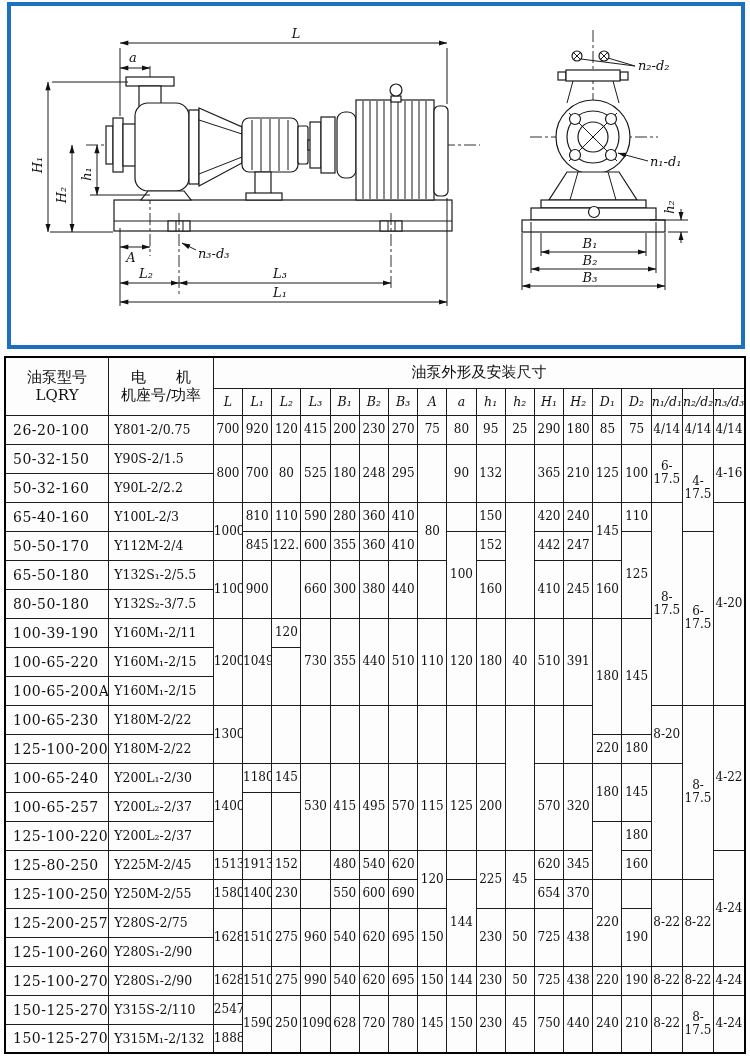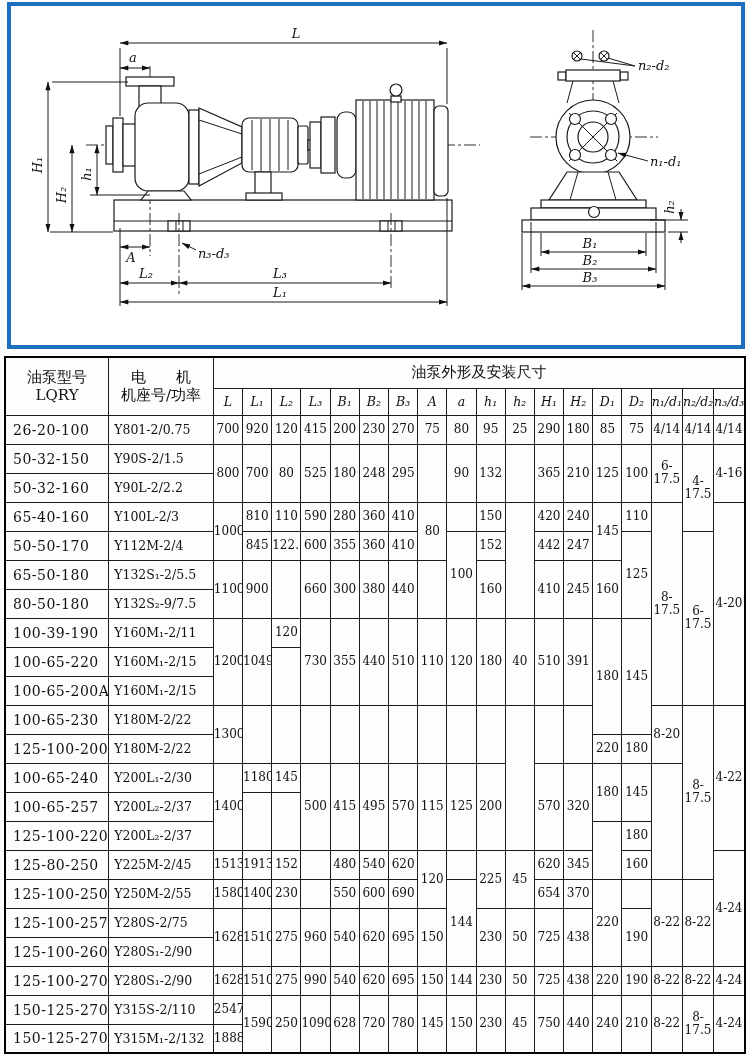--- a/index.html
+++ b/index.html
@@ -352,21 +352,21 @@
           <td class="num" rowspan="2">380</td>
           <td class="num" rowspan="2">440</td>
           <td class="num" rowspan="2"></td>
           <td class="num" rowspan="2">160</td>
           <td class="num" rowspan="2">410</td>
           <td class="num" rowspan="2">245</td>
           <td class="num" rowspan="2">160</td>
         </tr>
         <tr>
           <td class="model">80-50-180</td>
-          <td class="motor">Y132S₂-9/7.5</td>
+          <td class="motor">Y132S₂-3/7.5</td>
         </tr>
         <tr>
           <td class="model">100-39-190</td>
           <td class="motor">Y160M₁-2/11</td>
           <td class="num" rowspan="3">1200</td>
           <td class="num" rowspan="3">1049</td>
           <td class="num">120</td>
           <td class="num" rowspan="3">730</td>
           <td class="num" rowspan="3">355</td>
           <td class="num" rowspan="3">440</td>
@@ -414,21 +414,21 @@
           <td class="motor">Y180M-2/22</td>
           <td class="num">220</td>
           <td class="num">180</td>
         </tr>
         <tr>
           <td class="model">100-65-240</td>
           <td class="motor">Y200L₁-2/30</td>
           <td class="num" rowspan="3">1400</td>
           <td class="num">1180</td>
           <td class="num">145</td>
-          <td class="num" rowspan="3">500</td>
+          <td class="num" rowspan="3">530</td>
           <td class="num" rowspan="3">415</td>
           <td class="num" rowspan="3">495</td>
           <td class="num" rowspan="3">570</td>
           <td class="num" rowspan="3">115</td>
           <td class="num" rowspan="3">125</td>
           <td class="num" rowspan="3">200</td>
           <td class="num" rowspan="3">570</td>
           <td class="num" rowspan="3">320</td>
           <td class="num" rowspan="2">180</td>
           <td class="num" rowspan="2">145</td>
@@ -477,21 +477,21 @@
           <td class="num">690</td>
           <td class="num" rowspan="3">144</td>
           <td class="num">654</td>
           <td class="num">370</td>
           <td class="num" rowspan="3">220</td>
           <td class="num"></td>
           <td class="num" rowspan="3">8-22</td>
           <td class="num" rowspan="3">8-22</td>
         </tr>
         <tr>
-          <td class="model">125-100-257</td>
+          <td class="model">125-200-257</td>
           <td class="motor">Y280S-2/75</td>
           <td class="num" rowspan="2">1628</td>
           <td class="num" rowspan="2">1510</td>
           <td class="num" rowspan="2">275</td>
           <td class="num" rowspan="2">960</td>
           <td class="num" rowspan="2">540</td>
           <td class="num" rowspan="2">620</td>
           <td class="num" rowspan="2">695</td>
           <td class="num" rowspan="2">150</td>
           <td class="num" rowspan="2">230</td>

